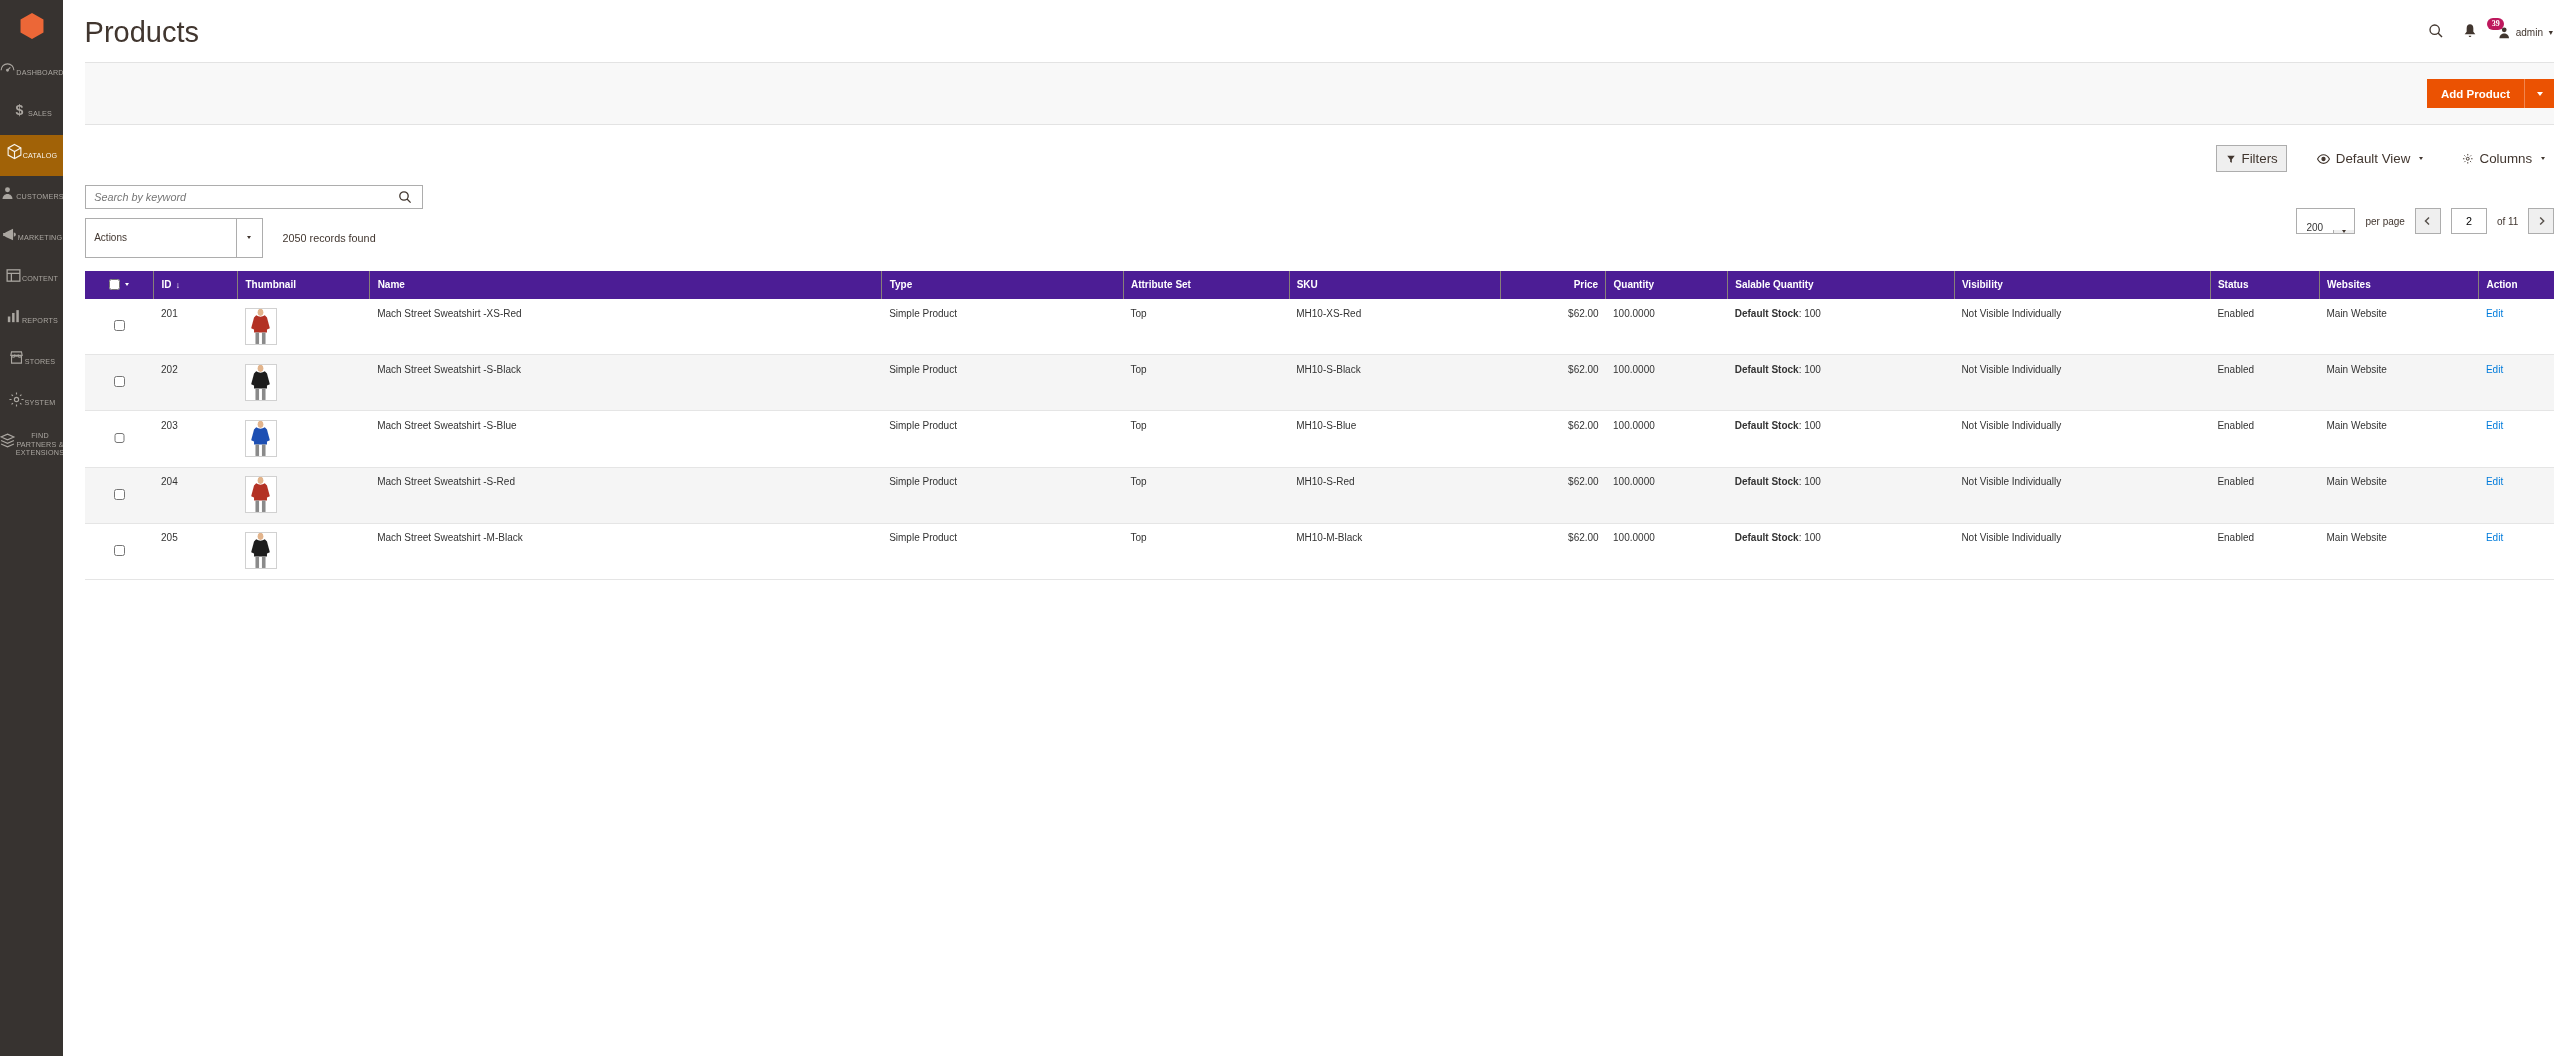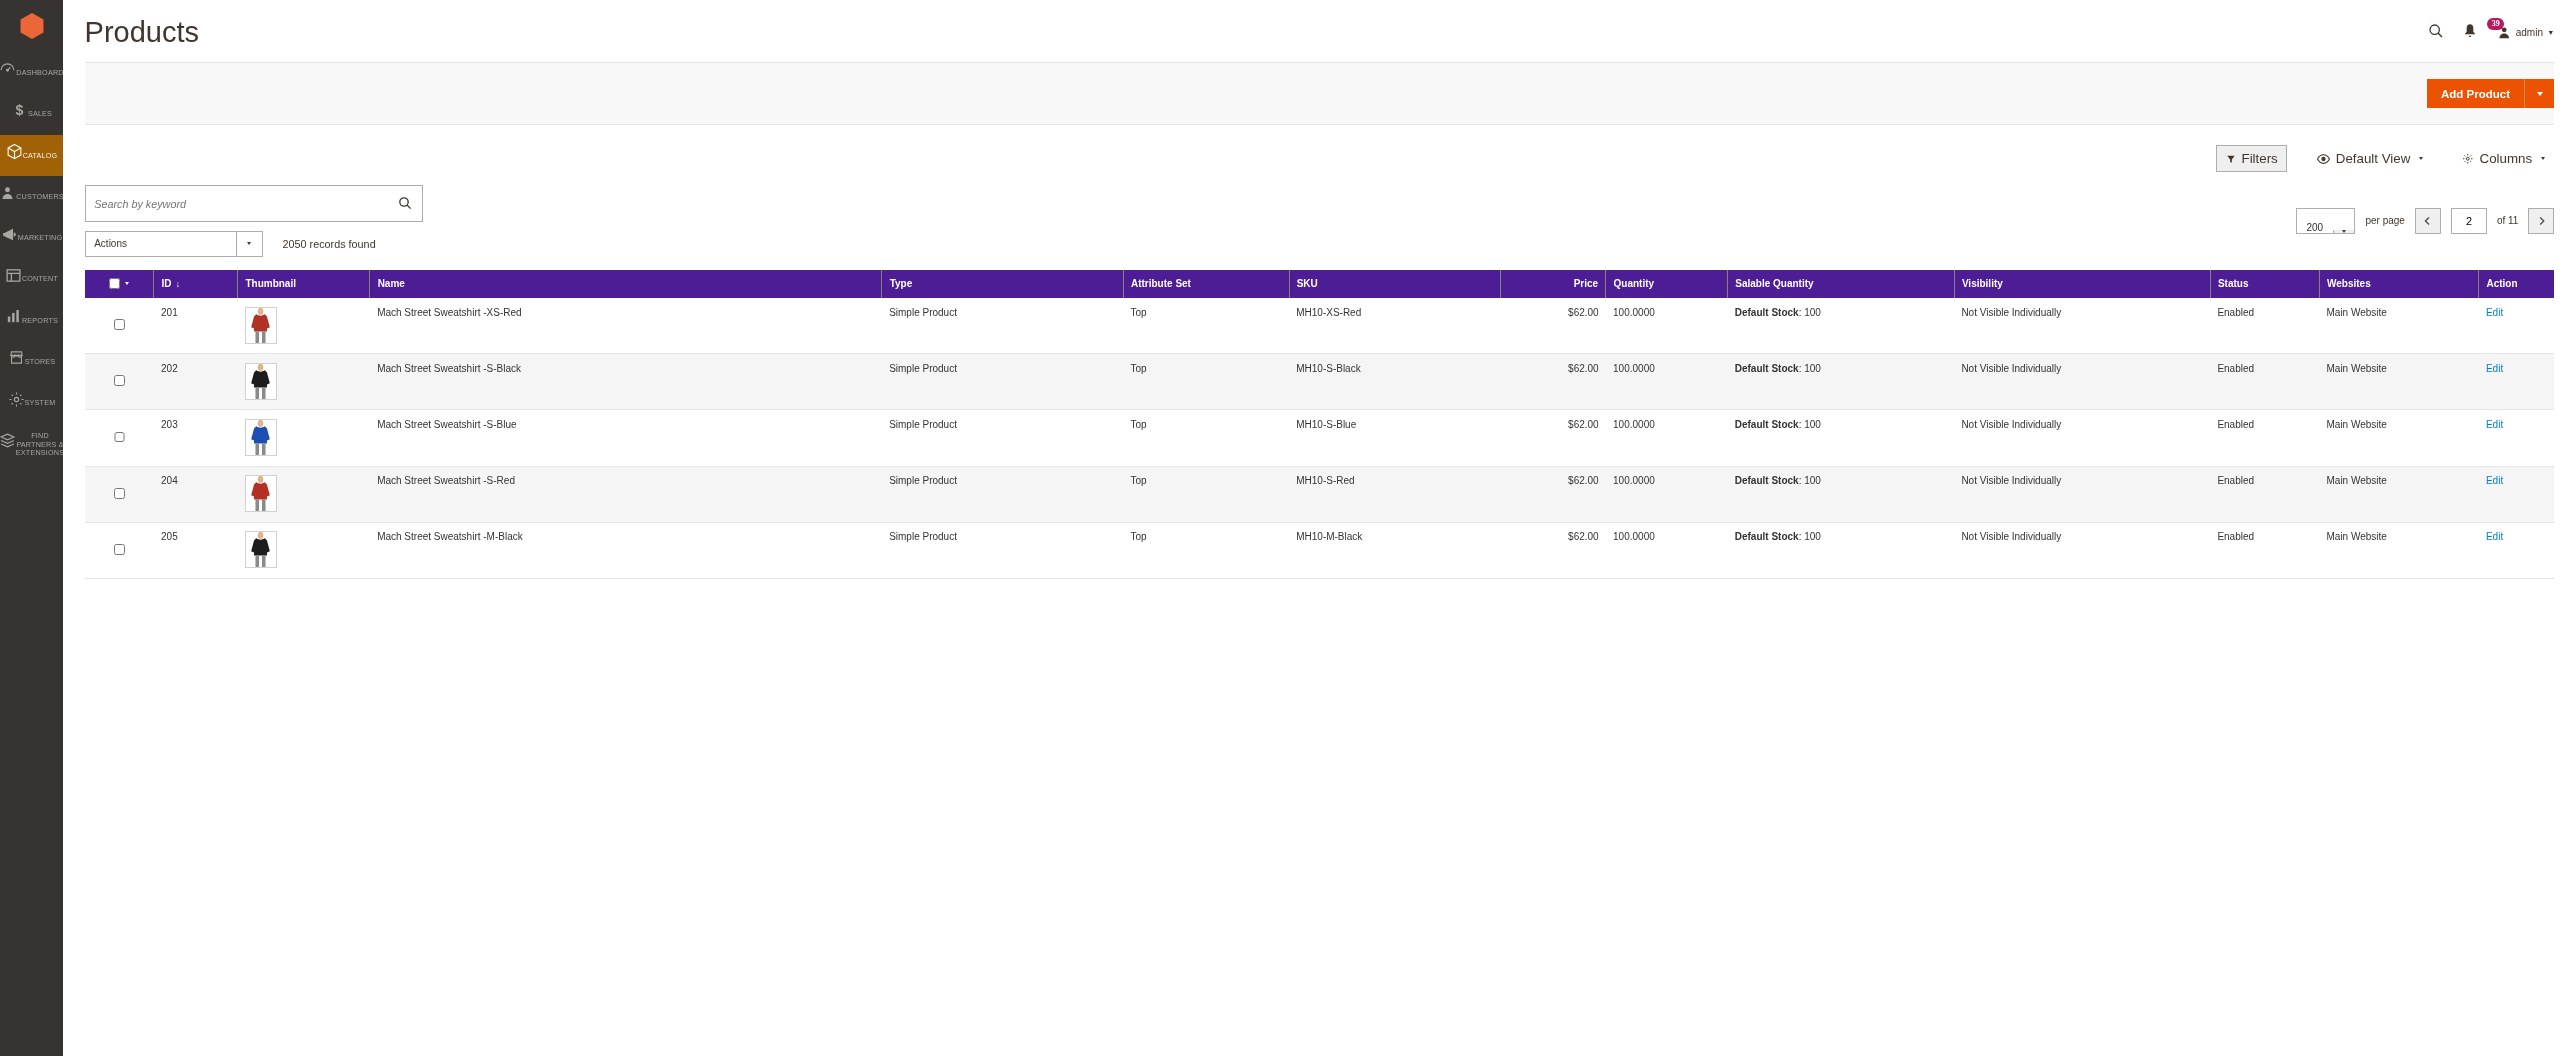--- a/index.html
+++ b/index.html
@@ -36,25 +36,25 @@
 
   
   .toolbar-row { display: flex; justify-content: flex-end; align-items: center; gap: 20px; padding: 20px 0 7.2px; }
   .tool-btn { display: inline-flex; align-items: center; gap: 5.8px; background: #fff; border: 0.7px solid transparent; padding: 5px 8.6px; cursor: pointer; color: #41362f; }
   .tool-btn.filters { background: #efefef; border-color: #adadad; }
   .tool-btn .tri-down { display:inline-block; width:0;height:0;border-left:2.9px solid transparent;border-right:2.9px solid transparent;border-top:3.6px solid #41362f; margin-left:2.9px; }
 
   
   .control-row { display: flex; align-items: center; justify-content: space-between; padding: 5.8px 0 13px; flex-wrap: wrap; gap: 11.5px; }
   .control-left { display: flex; align-items: center; gap: 20px; flex-wrap: wrap; }
-  .search-wrap { border: 0.7px solid #adadad; display: flex; align-items: center; width: 338px; height: 37px; }
+  .search-wrap { border: 0.7px solid #adadad; display: flex; align-items: center; width: 338px; height: 24px; }
   .search-wrap input { border: none; outline: none; flex: 1; padding: 0 8.6px; font-size: 10.8px; font-style: italic; color: #777; background: transparent; }
   .search-wrap .search-btn { border: none; background: transparent; width: 32px; height: 100%; cursor: pointer; font-size: 14.4px; color: #41362f; display:flex; align-items:center; justify-content:center; }
 
-  .actions-select { display: flex; align-items: stretch; border: 0.7px solid #adadad; height: 26px; width: 178px; gap: 36px; }
+  .actions-select { display: flex; align-items: stretch; border: 0.7px solid #adadad; height: 40px; width: 178px; gap: 36px; }
   .actions-select .label { flex: 1; padding: 0 8.6px; display: flex; align-items: center; color: #41362f; }
   .actions-select .caret-box { width: 26px; border-left: 0.7px solid #adadad; display: flex; align-items: center; justify-content: center; }
   .actions-select .caret-box .tri { width:0;height:0;border-left:2.9px solid transparent;border-right:2.9px solid transparent;border-top:3.6px solid #41362f; }
 
   .records-found { color: #41362f; font-size: 10.8px; }
 
   .control-right { display: flex; align-items: center; gap: 10px; }
   .perpage-select { display: flex; align-items: flex-end; border: 0.7px solid #adadad; height: 26px; }
   .perpage-select .val { width: 36px; display: flex; align-items: center; justify-content: center; }
   .perpage-select .caret-box { width: 21.6px; border-left: 0.7px solid #adadad; background: #efefef; display: flex; align-items: center; justify-content: center; }

